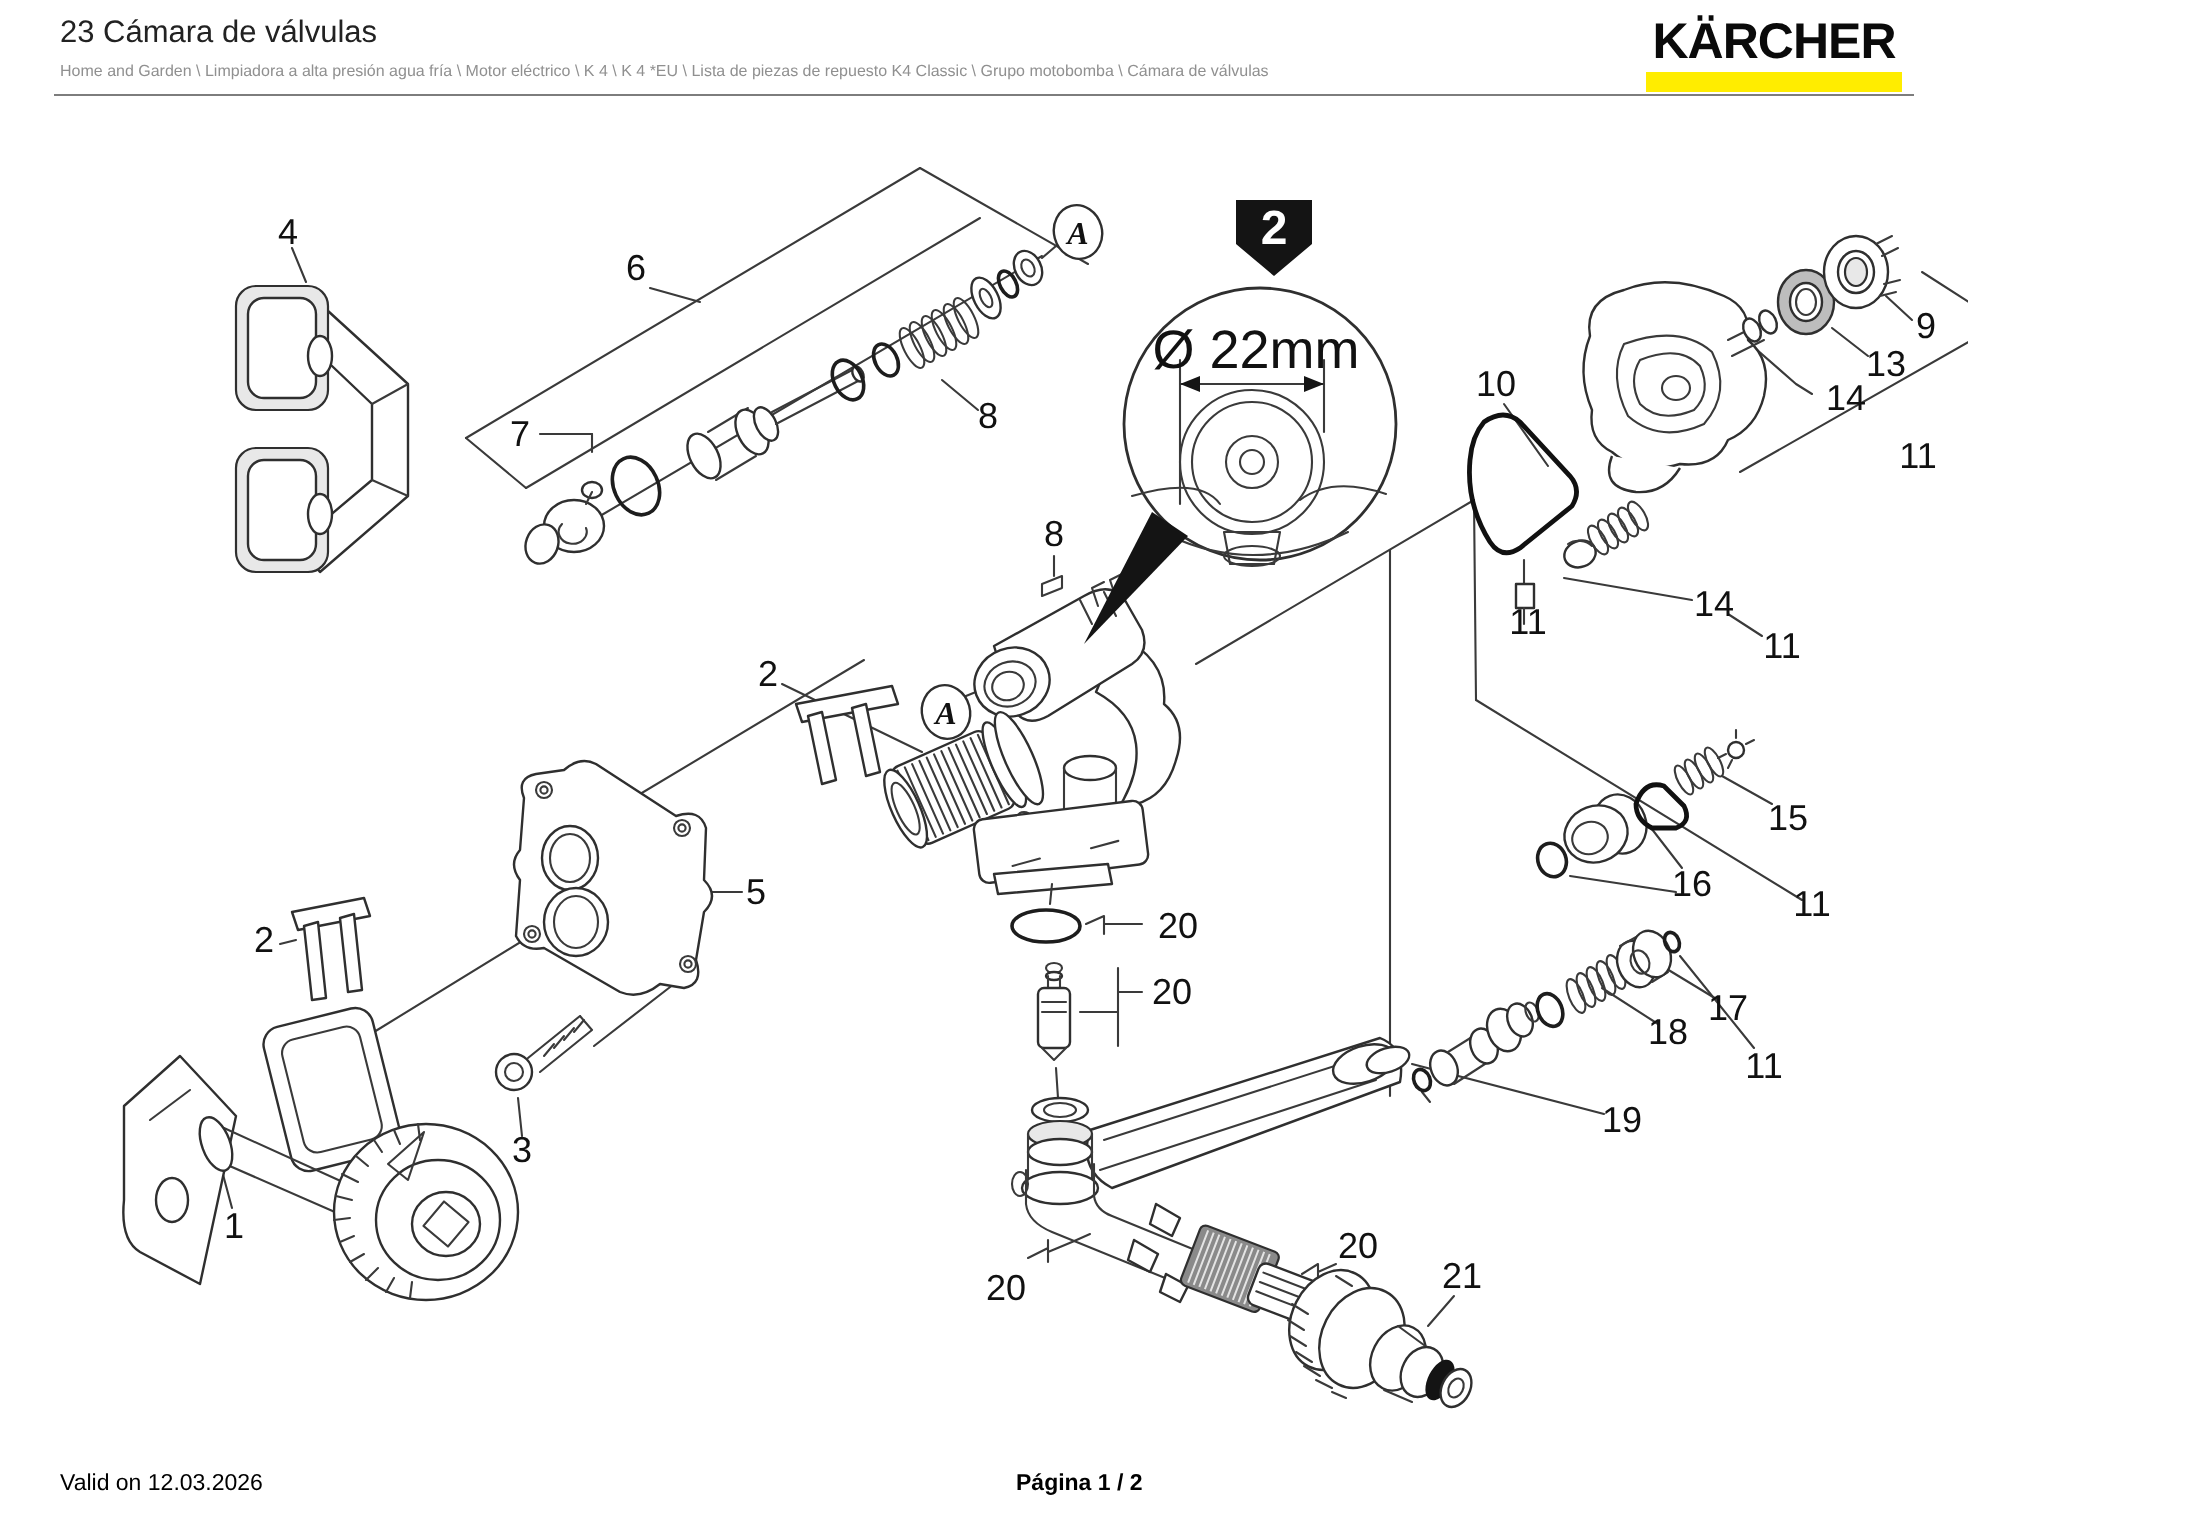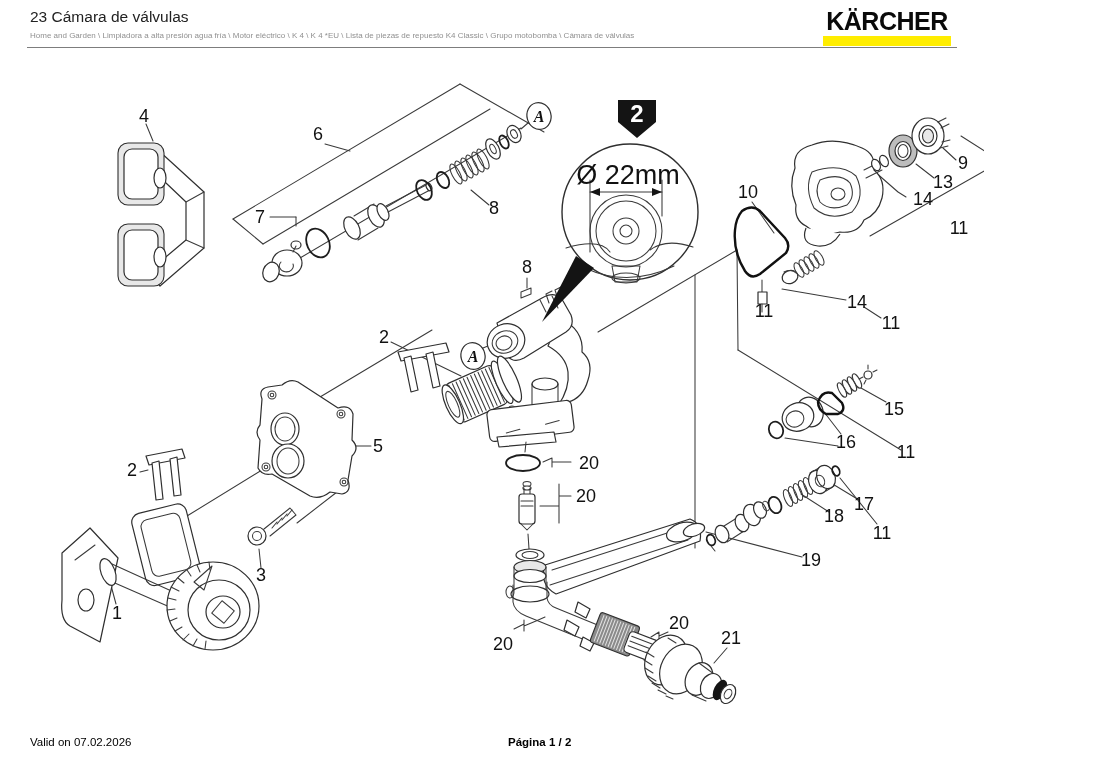--- a/index.html
+++ b/index.html
@@ -427,15 +427,15 @@
       <text class="lbl" x="894" y="415">15</text>
       <text class="lbl" x="846" y="448">16</text>
       <text class="lbl" x="906" y="458">11</text>
       <text class="lbl" x="864" y="510">17</text>
       <text class="lbl" x="834" y="522">18</text>
       <text class="lbl" x="882" y="539">11</text>
       <text class="lbl" x="811" y="566">19</text>
     </g>
   </svg>
 
-  <div class="footer-left">Valid on 07.02.2026</div>
+  <div class="footer-left">Valid on 12.03.2026</div>
   <div class="footer-page">Página 1 / 2</div>
 </div>
 
 </body></html>

